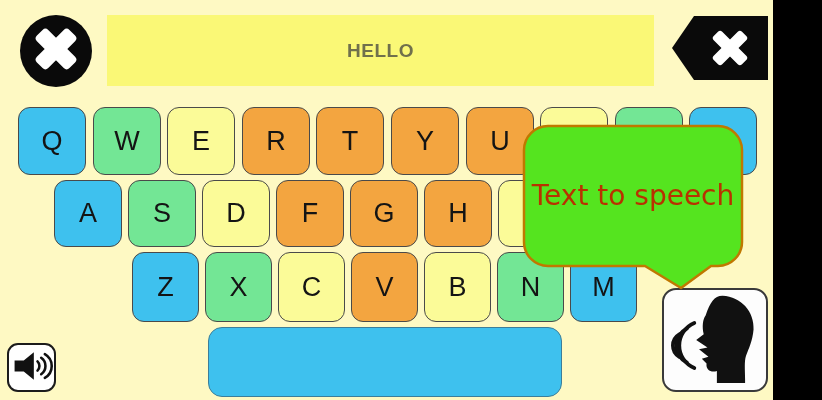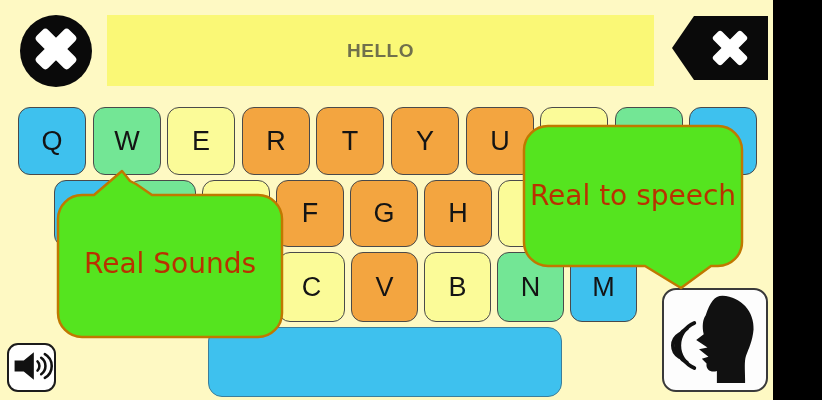--- a/index.html
+++ b/index.html
@@ -102,36 +102,28 @@
       <div class="key" style="left: 205px; top: 252px; width: 67px; height: 70px; background: rgb(115, 230, 149);">X</div>
       <div class="key" style="left: 278px; top: 252px; width: 67px; height: 70px; background: rgb(251, 251, 152);">C</div>
       <div class="key" style="left: 351px; top: 252px; width: 67px; height: 70px; background: rgb(243, 165, 64);">V</div>
       <div class="key" style="left: 424px; top: 252px; width: 67px; height: 70px; background: rgb(251, 251, 152);">B</div>
       <div class="key" style="left: 497px; top: 252px; width: 67px; height: 70px; background: rgb(115, 230, 149);">N</div>
       <div class="key" style="left: 570px; top: 252px; width: 67px; height: 70px; background: rgb(62, 193, 238);">M</div>
     </div>
 
   <div class="spacebar" style="background: rgb(62, 193, 238);"></div>
 
-  <div class="bubble" style="left:50px;top:159px;width:240px;height:185px">
-    <svg width="240" height="185" viewBox="0 0 240 185">
-      <path id="rs-path" d="M32 36 L44 36 L72 12 L80 22 L86 25 L102 36 L208 36
-           A24 24 0 0 1 232 60 L232 154 A24 24 0 0 1 208 178
-           L32 178 A24 24 0 0 1 8 154 L8 60 A24 24 0 0 1 32 36 Z" fill="#55e41f" stroke="#c07800" stroke-width="2.5" stroke-linejoin="round"></path>
-    </svg>
-    <div class="bubble-text" style="top: 85px; color: rgb(185, 49, 0);">Real Sounds</div>
-  </div>
 
   <div class="bubble" style="left:513px;top:116px;width:245px;height:180px">
     <svg width="245" height="180" viewBox="0 0 245 180">
       <path id="tts-path" d="M35 10 L205 10 A24 24 0 0 1 229 34 L229 126 A24 24 0 0 1 205 150
            L198 150 L168 172 L132 150 L35 150 A24 24 0 0 1 11 126
            L11 34 A24 24 0 0 1 35 10 Z" fill="#55e41f" stroke="#c07800" stroke-width="2.5" stroke-linejoin="round"></path>
     </svg>
-    <div class="bubble-text" style="top: 60px; color: rgb(185, 49, 0);">Real to speech</div>
+    <div class="bubble-text" style="top: 60px; color: rgb(185, 49, 0);">Text to speech</div>
   </div>
 
   <div class="sound-btn">
     <span>
       <svg width="44" height="44" viewBox="0 0 48 48">
         <polygon points="5,18 15,18 26,9 26,39 15,30 5,30" fill="#111"></polygon>
         <g fill="none" stroke="#111" stroke-width="2.8" stroke-linecap="round">
           <path d="M30 19 A7 7 0 0 1 30 29"></path>
           <path d="M34 15 A11 11 0 0 1 34 33"></path>
           <path d="M38 11 A15 15 0 0 1 38 37"></path>

